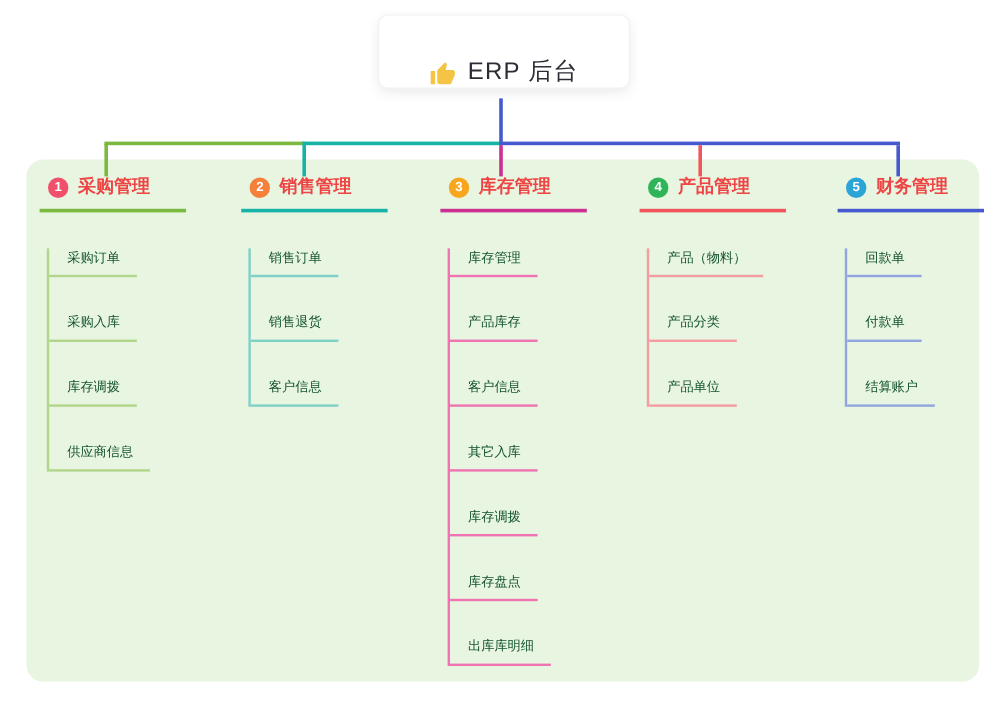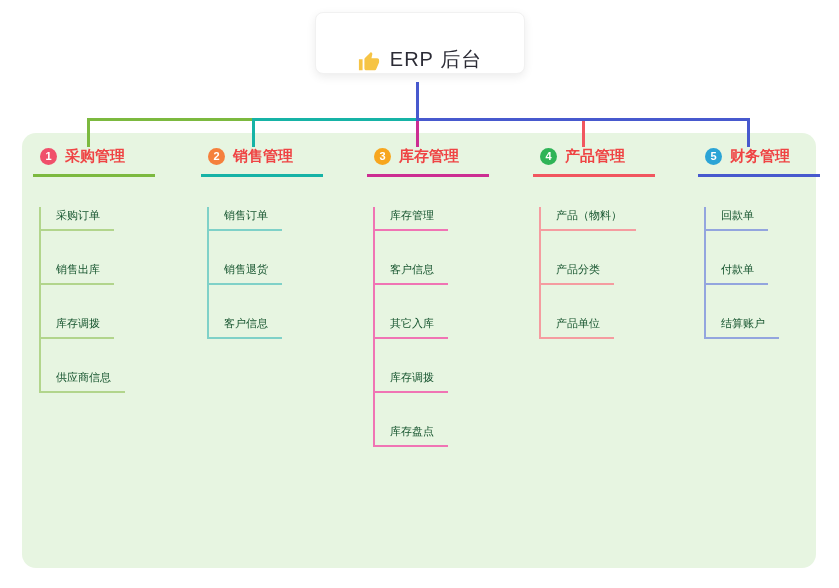--- a/index.html
+++ b/index.html
@@ -71,21 +71,21 @@
     <span class="label">ERP 后台</span>
   </div>
 
 <div class="branch b1" style="--line: #7CB93F; --child-line: #B2D58C;">
     <div class="branch-header">
       <span class="badge" style="background: rgb(240, 80, 107);">1</span>
       <span class="branch-title">采购管理</span>
     </div>
     <div class="children">
         <div class="child">采购订单</div>
-        <div class="child">销售出库</div>
+        <div class="child">采购入库</div>
         <div class="child">库存调拨</div>
         <div class="child">供应商信息</div>
       </div>
   </div>
     <div class="branch b2" style="--line: #16B3A6; --child-line: #7FD1C8;">
     <div class="branch-header">
       <span class="badge" style="background: rgb(245, 128, 60);">2</span>
       <span class="branch-title">销售管理</span>
     </div>
     <div class="children">
@@ -94,24 +94,26 @@
         <div class="child">客户信息</div>
       </div>
   </div>
     <div class="branch b3" style="--line: #CC2E92; --child-line: #F074B4;">
     <div class="branch-header">
       <span class="badge" style="background: rgb(247, 166, 30);">3</span>
       <span class="branch-title">库存管理</span>
     </div>
     <div class="children">
         <div class="child">库存管理</div>
+        <div class="child">产品库存</div>
         <div class="child">客户信息</div>
         <div class="child">其它入库</div>
         <div class="child">库存调拨</div>
         <div class="child">库存盘点</div>
+        <div class="child">出库库明细</div>
       </div>
   </div>
     <div class="branch b4" style="--line: #F1565F; --child-line: #F59CA0;">
     <div class="branch-header">
       <span class="badge" style="background: rgb(47, 180, 87);">4</span>
       <span class="branch-title">产品管理</span>
     </div>
     <div class="children">
         <div class="child">产品（物料）</div>
         <div class="child">产品分类</div>

